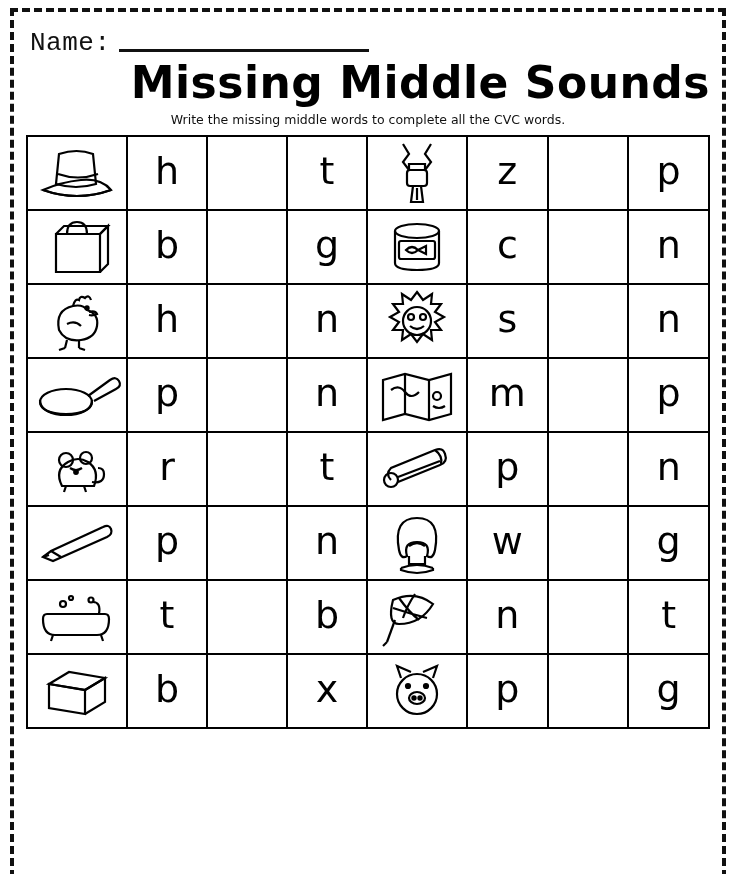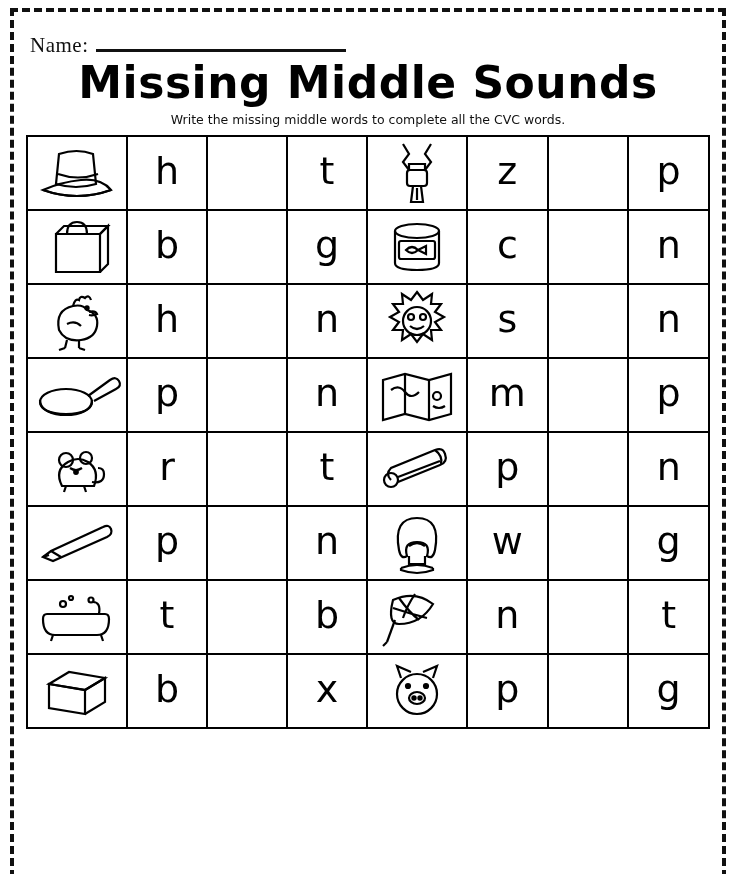--- a/index.html
+++ b/index.html
@@ -43,37 +43,37 @@
   }
 
   
   .name-row {
     display: flex;
     align-items: flex-end;
     height: 34px;
     padding-left: 4px;
   }
   .name-label {
-    font-family: Liberation Serif, serif;
-    font-size: 21px;
+    font-family: Liberation Mono, monospace;
+    font-size: 26px;
     letter-spacing: 0.5px;
     color: #111;
     line-height: 1;
   }
   .name-blank {
     flex: 0 0 250px;
     margin-left: 8px;
     margin-bottom: 4px;
     border-bottom: 3px solid #111;
     height: 1px;
   }
 
   
   .title {
-    text-align: center;
+    text-align: right;
     font-family: "DejaVu Sans", sans-serif;
     font-weight: bold;
     font-size: 44px;
     letter-spacing: 0.5px;
     color: #000;
     margin-top: 4px;
     line-height: 1.05;
     white-space: nowrap;
   }
   .subtitle {

